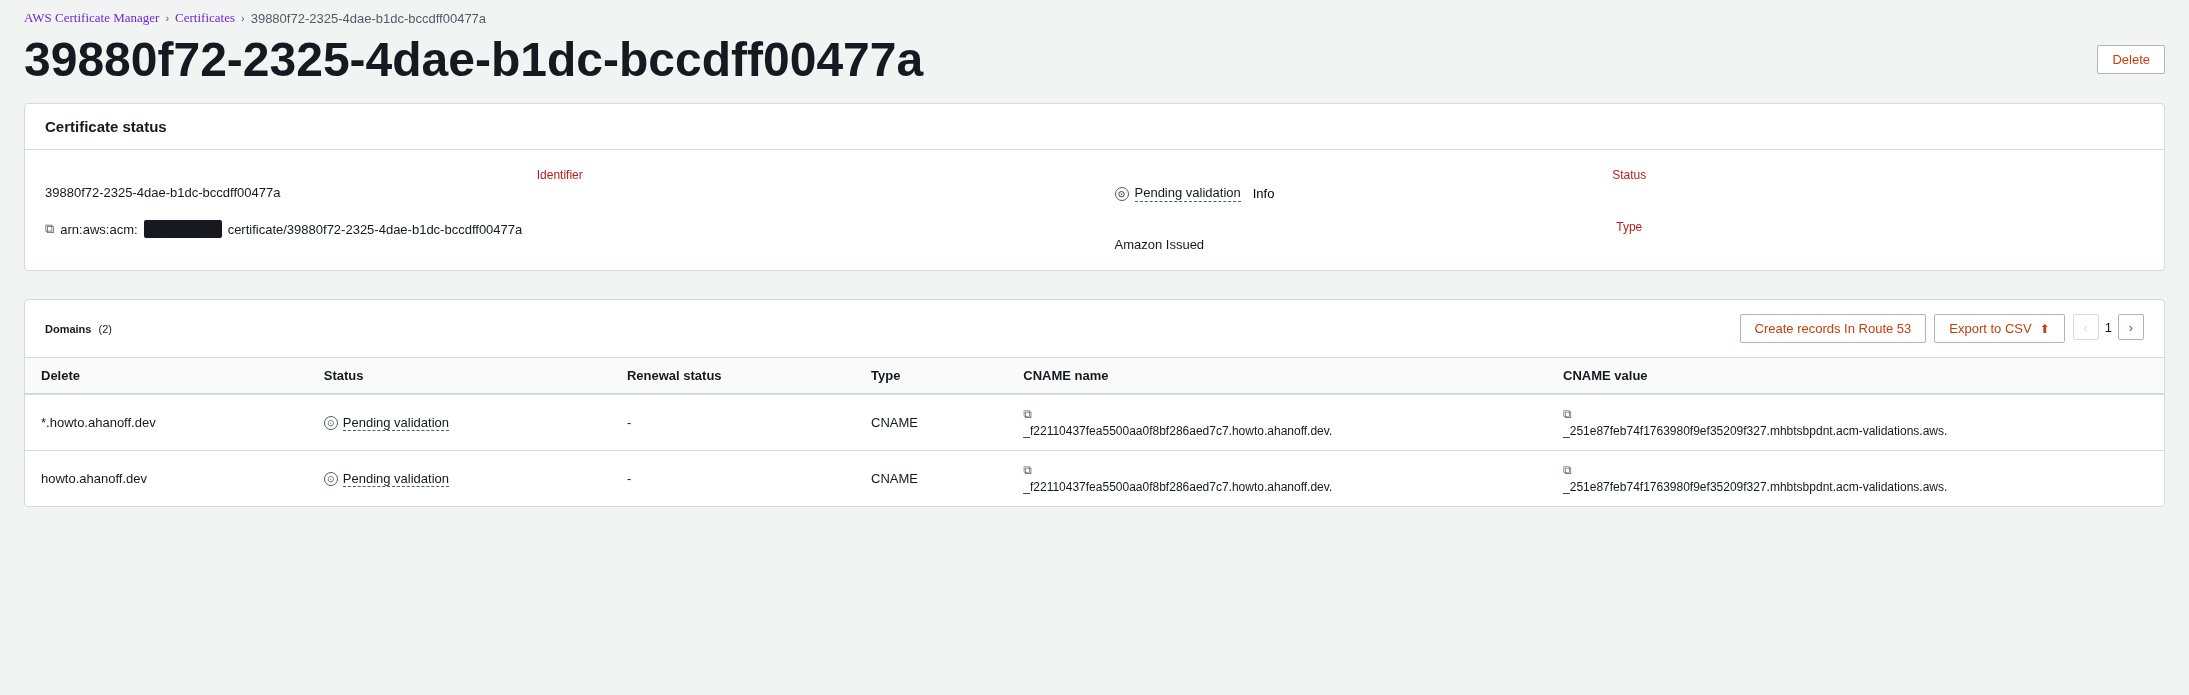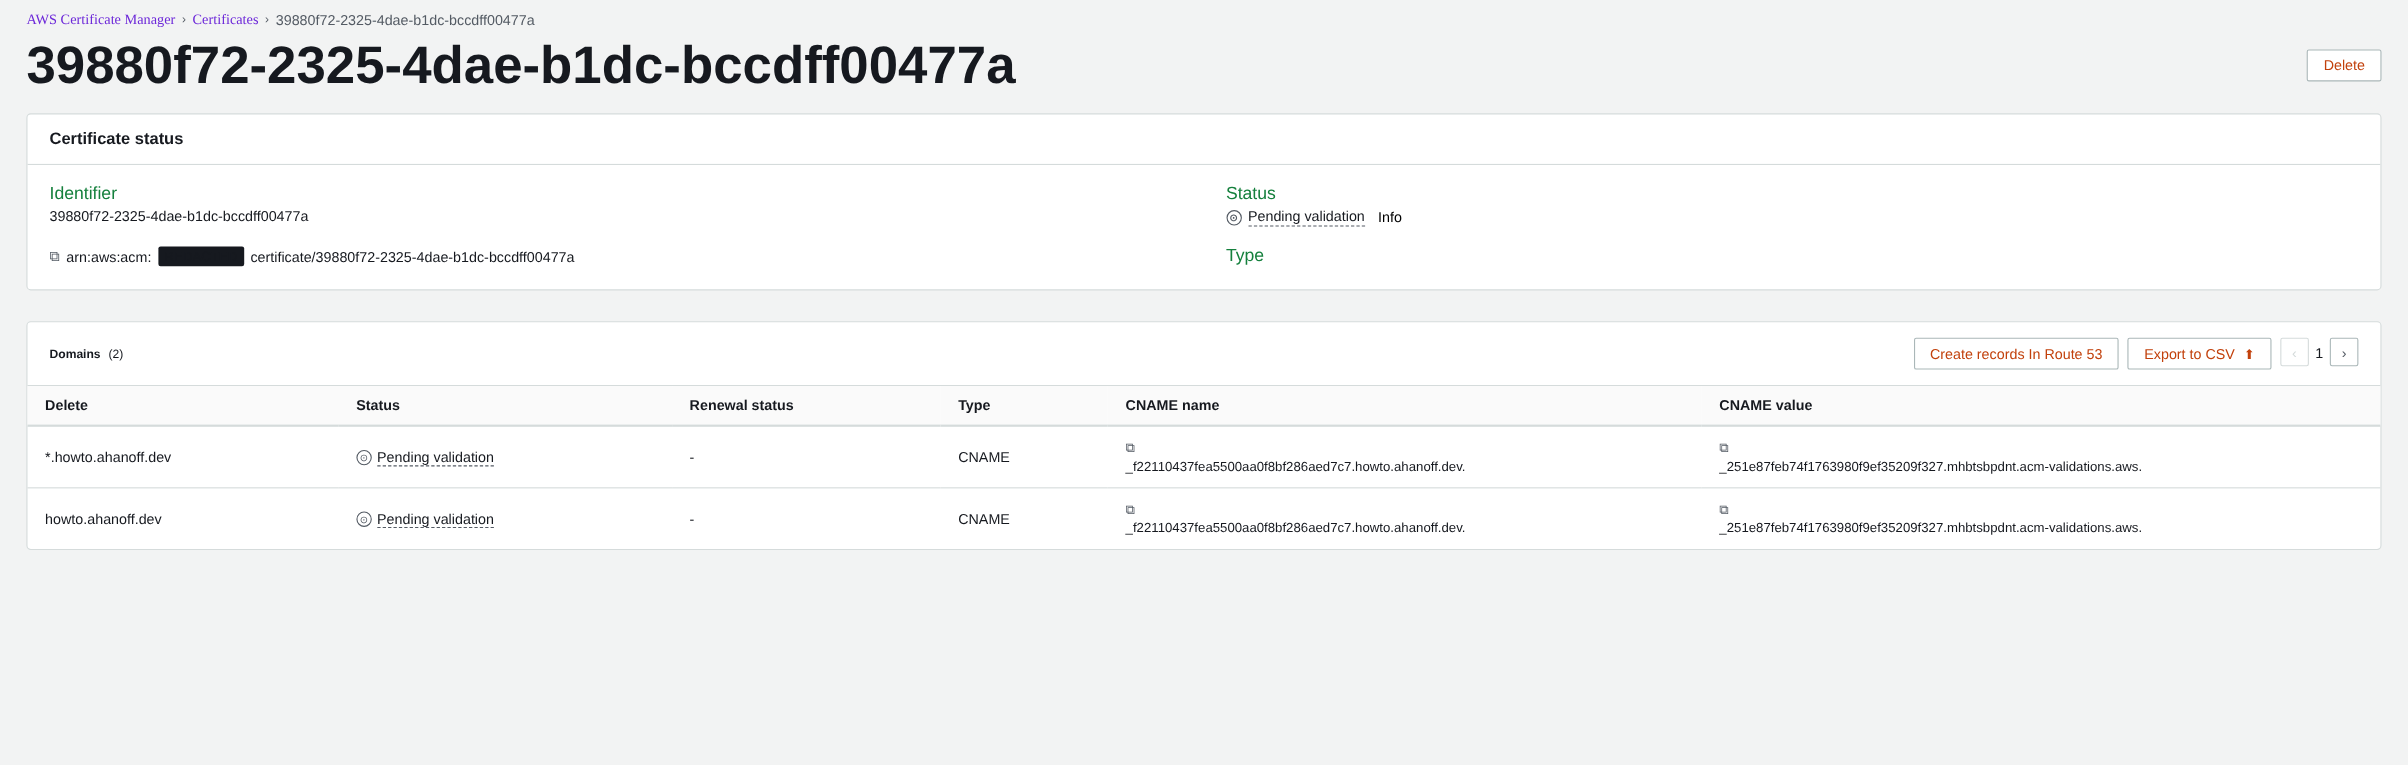--- a/index.html
+++ b/index.html
@@ -67,23 +67,24 @@
     }
     .card-body {
       padding: 18px 20px;
     }
     .field-grid {
       display: grid;
       grid-template-columns: 1fr 1fr;
       gap: 18px 40px;
     }
     .field-label {
-      font-size: 16px;
-      color: #15803d;
+      font-size: 12px;
+      color: #b91c1c;
       margin-bottom: 3px;
+      text-align: center;
     }
     .field-value {
       font-size: 13px;
       color: #16191f;
       display: flex;
       align-items: center;
       gap: 6px;
     }
     .arn-value {
       display: flex;
@@ -257,20 +258,21 @@
           <div class="arn-value">
             <span class="copy-icon">⧉</span>
             <span>arn:aws:acm:</span>
               <span class="redacted">REDACTED</span>
               <span>certificate/39880f72-2325-4dae-b1dc-bccdff00477a</span>
           </div>
         </div>
 
         <div>
           <div class="field-label">Type</div>
+          <div class="field-value">Amazon Issued</div>
         </div>
       </div>
     </div>
   </div>
 
   <div class="domains-card">
     <div class="domains-header">
       <div class="domains-title">
         <span>Domains</span>
         <span style="font-weight:400; margin-left:4px;">(2)</span>

